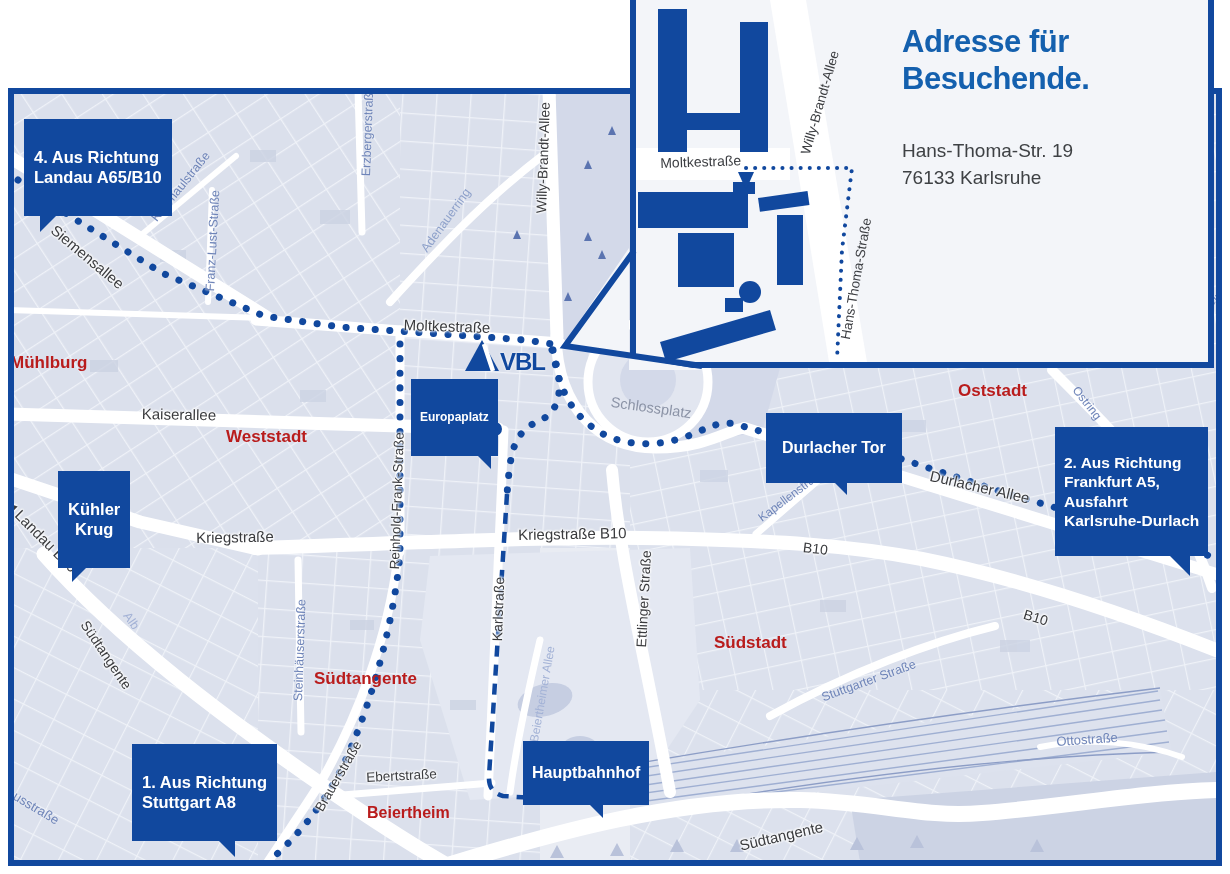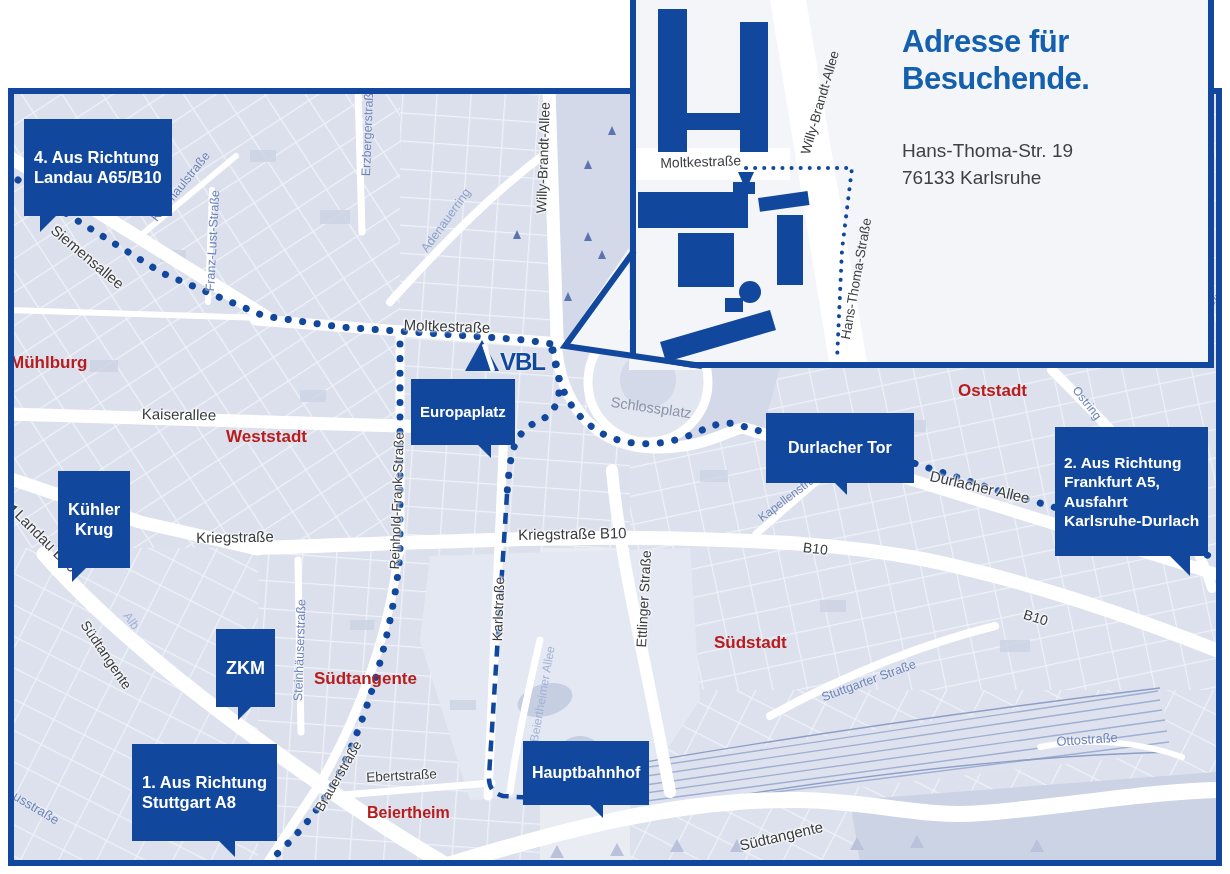--- a/index.html
+++ b/index.html
@@ -232,34 +232,30 @@
       <div class="badge" style="left:24px;top:119px;">
         <span>4. Aus Richtung
 Landau A65/B10</span>
         <div class="tail tail-dl"></div>
       </div>
       <div class="badge" style="left:58px;top:471px;text-align:center;">
         <span>Kühler
 Krug</span>
         <div class="tail tail-dl" style="left:14px;bottom:-14px;border-top-width:15px;border-right-width:15px;"></div>
       </div>
-      <div class="badge" style="left:216px;top:629px;font-size:18px;padding:5px 10px;">
-        <span>ZKM</span>
-        <div class="tail tail-dl" style="left:22px;bottom:-13px;border-top-width:14px;border-right-width:14px;"></div>
-      </div>
       <div class="badge" style="left:132px;top:744px;">
         <span>1. Aus Richtung
 Stuttgart A8</span>
         <div class="tail tail-dr" style="right:42px;bottom:-16px;"></div>
       </div>
-      <div class="badge" style="left:411px;top:379px;font-size:15px;padding:5px 9px;">
+      <div class="badge" style="left:411px;top:379px;font-size:12px;padding:16px 9px;">
         <span>Europaplatz</span>
         <div class="tail tail-dr" style="left:66px;bottom:-13px;border-top-width:14px;border-left-width:14px;"></div>
       </div>
-      <div class="badge" style="left:766px;top:413px;font-size:16px;padding:5px 22px;">
+      <div class="badge" style="left:766px;top:413px;font-size:16px;padding:5px 16px;">
         <span>Durlacher Tor</span>
         <div class="tail tail-dr" style="left:68px;bottom:-12px;border-top-width:13px;border-left-width:13px;"></div>
       </div>
       <div class="badge" style="left:523px;top:741px;font-size:16px;padding:2px 9px;">
         <span>Hauptbahnhof</span>
         <div class="tail tail-dr" style="left:66px;bottom:-13px;border-top-width:14px;border-left-width:14px;"></div>
       </div>
       <div class="badge" style="left:1055px;top:427px;font-size:15.5px;line-height:1.24;padding:7px 9px;">
         <span>2. Aus Richtung
 Frankfurt A5,

